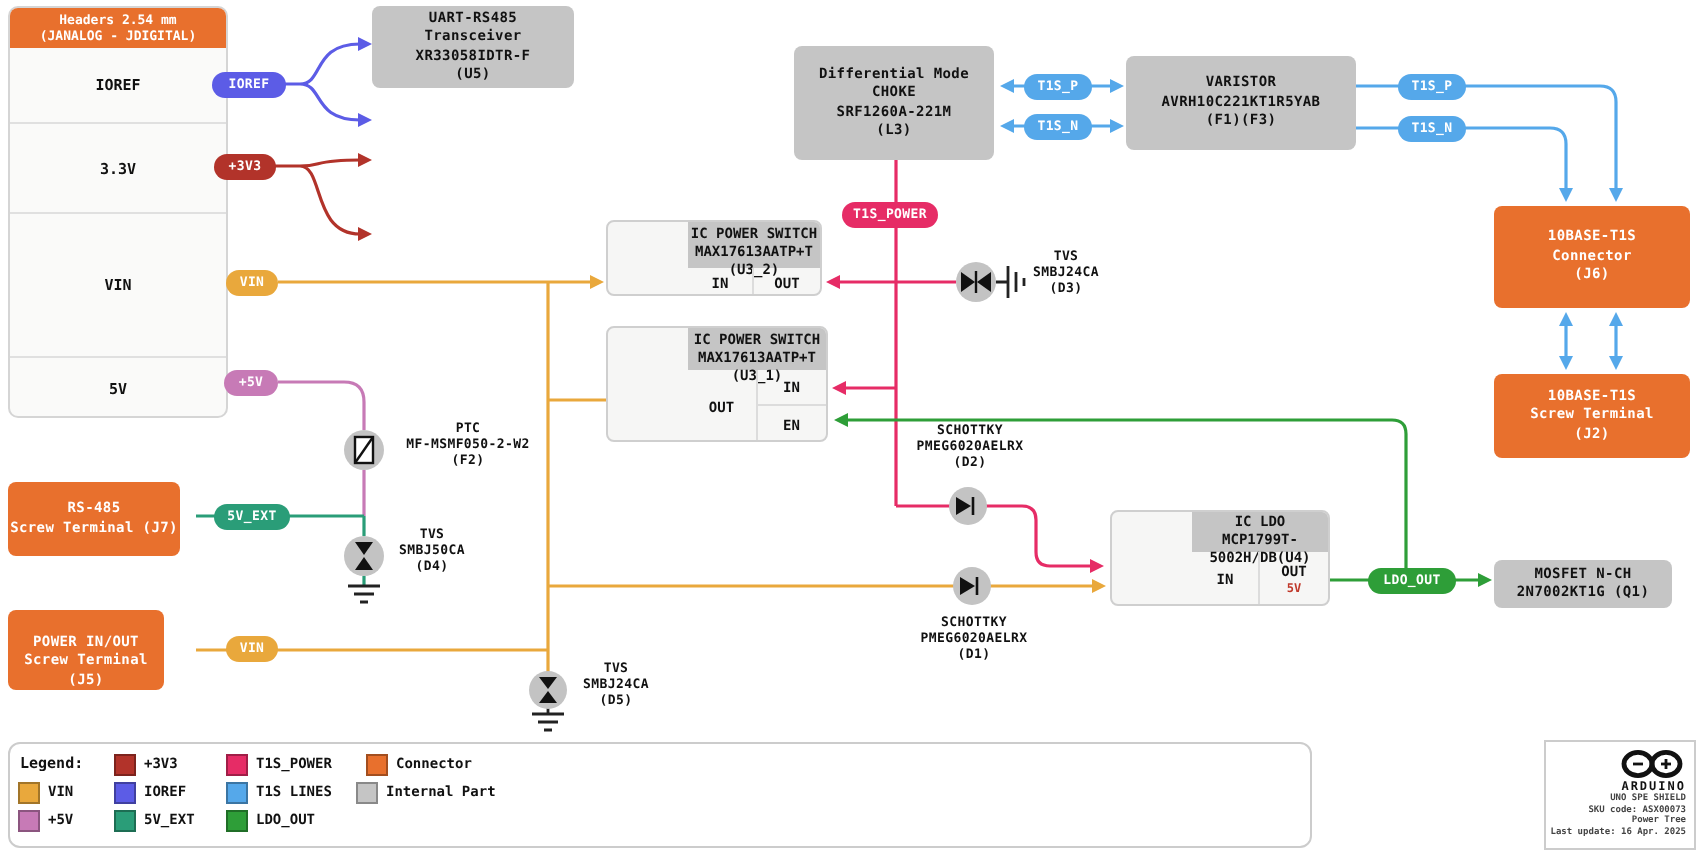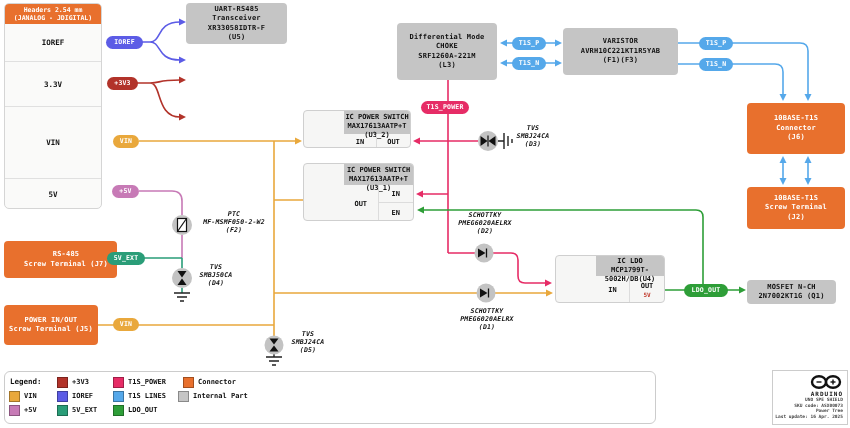--- a/index.html
+++ b/index.html
@@ -9,29 +9,29 @@
   
   .blk{position:absolute;z-index:2;background:#C5C5C5;border-radius:4px;display:flex;flex-direction:column;
        justify-content:center;text-align:center;font-size:7px;line-height:9.5px;letter-spacing:.2px;}
   
   .org{background:#E8702D;color:#fff;}
   
   .ic{position:absolute;z-index:2;border:1px solid #CFCFCF;border-radius:4px;background:#F6F6F5;overflow:hidden;box-sizing:border-box;padding-left:40px;}
   .ic-head{background:#C5C5C5;text-align:center;font-size:7px;line-height:9px;padding-top:2px;box-sizing:border-box;}
   .cell{display:flex;align-items:center;justify-content:center;font-size:7px;box-sizing:border-box;}
   
-  .hdrs{position:absolute;z-index:2;left:4px;top:3px;width:98px;height:206px;border:1px solid #D5D5D5;
+  .hdrs{position:absolute;z-index:2;left:4px;top:3px;width:110px;height:206px;border:1px solid #D5D5D5;
         border-radius:5px;background:#FAFAF9;box-sizing:border-box;overflow:hidden;}
   .hdrs-title{background:#E8702D;color:#fff;height:20px;text-align:center;font-size:6.5px;line-height:8px;padding-top:2px;box-sizing:border-box;}
   .hrow{display:flex;align-items:center;justify-content:center;font-size:7.5px;border-top:1px solid #E0E0E0;box-sizing:border-box;}
   
   .pill{position:absolute;z-index:3;height:13px;border-radius:7px;color:#fff;font-size:6.5px;line-height:13px;
         text-align:center;letter-spacing:.2px;}
   
-  .clab{position:absolute;z-index:2;text-align:center;font-size:6.5px;line-height:8px;letter-spacing:.2px;font-style:italic;}
+  .clab{position:absolute;z-index:2;text-align:center;font-size:6.5px;line-height:8px;letter-spacing:.2px;}
   
   .legend{position:absolute;z-index:2;left:4px;top:371px;width:652px;height:53px;border:1px solid #CCC;
           border-radius:6px;background:#fff;box-sizing:border-box;}
   .ltitle{position:absolute;left:5px;top:5px;font-size:7.5px;}
   .litem{position:absolute;display:flex;align-items:center;gap:4px;height:12px;font-size:7px;}
   .sw{width:9px;height:9px;border:1px solid rgba(0,0,0,.3);display:inline-block;flex:none;}
   
   .tblock{position:absolute;z-index:2;left:772px;top:370px;width:76px;height:55px;border:1px solid #CCC;
           background:#fff;box-sizing:border-box;display:flex;flex-direction:column;align-items:flex-end;
           padding:3px 4px 0 0;}
@@ -144,25 +144,25 @@
     <div class="hdrs-title">
       <div>Headers 2.54 mm</div>
       <div>(JANALOG - JDIGITAL)</div>
     </div>
     <div class="hrow" style="height:37px;border-top:none;">IOREF</div>
     <div class="hrow" style="height:45px;">3.3V</div>
     <div class="hrow" style="height:72px;">VIN</div>
     <div class="hrow" style="height:31px;">5V</div>
   </div>
 
-  <div class="blk org" style="left:4px;top:241px;width:102px;height:37px;padding-left:11px;">
+  <div class="blk org" style="left:4px;top:241px;width:86px;height:37px;">
     <div>RS-485</div>
       <div>Screw Terminal (J7)</div>
   </div>
-  <div class="blk org" style="left:4px;top:305px;width:94px;height:40px;">
+  <div class="blk org" style="left:4px;top:305px;width:78px;height:40px;justify-content:flex-end;">
     <div>POWER IN/OUT</div>
       <div>Screw Terminal (J5)</div>
   </div>
   <div class="blk org" style="left:747px;top:103px;width:98px;height:51px;">
     <div>10BASE-T1S</div>
       <div>Connector</div>
       <div>(J6)</div>
   </div>
   <div class="blk org" style="left:747px;top:187px;width:98px;height:42px;">
     <div>10BASE-T1S</div>

